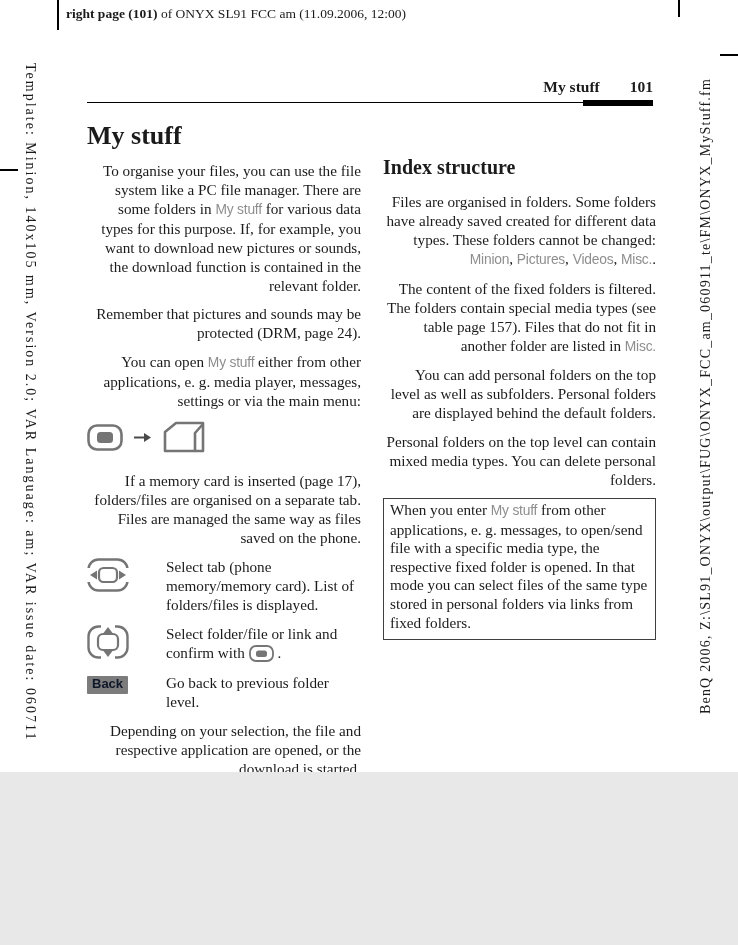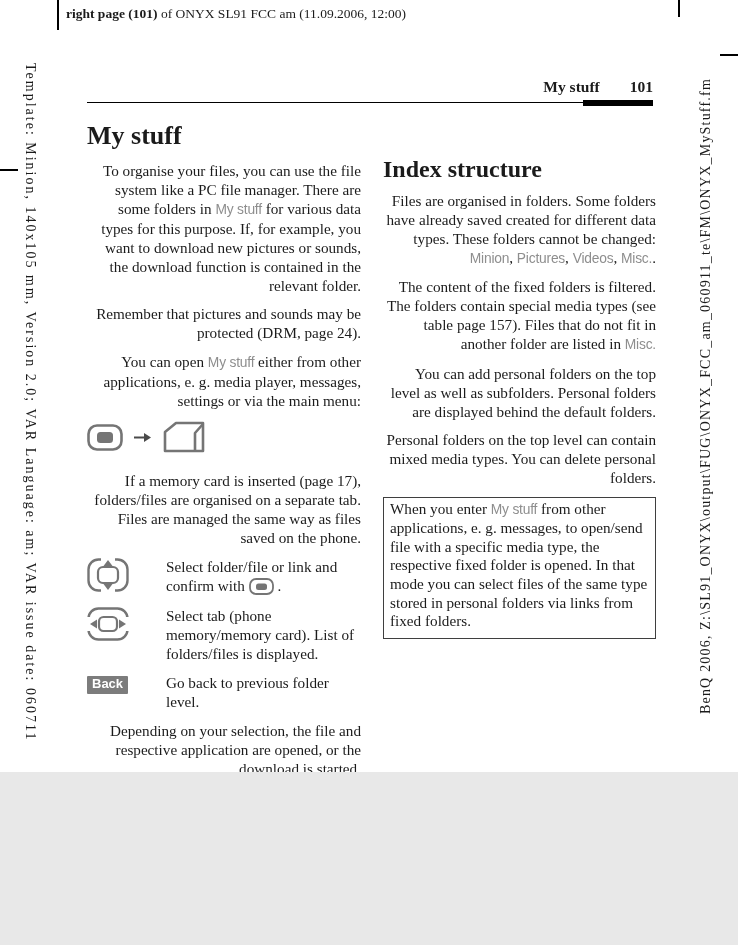--- a/index.html
+++ b/index.html
@@ -30,34 +30,34 @@
     position:absolute;left:87px;top:78px;width:566px;
     display:flex;justify-content:flex-end;align-items:baseline;gap:30px;
     font-weight:bold;font-size:15.5px;
     padding-bottom:6px;border-bottom:1.8px solid #000;
   }
   .rh-bar{position:absolute;right:0;bottom:-3.6px;width:70px;height:5.5px;background:#000;}
   
   .col-left{position:absolute;left:87px;top:122px;width:274px;}
   .col-right{position:absolute;left:383px;top:156px;width:273px;}
   h1.doc-title{font-size:26px;line-height:1.1;margin:0 0 10px 0;font-weight:bold;}
-  h2.doc-heading{font-size:24px;line-height:1.15;margin:0 0 7px 0;font-weight:bold;}
+  h2.doc-heading{font-size:20px;line-height:1.15;margin:0 0 13px 0;font-weight:bold;}
   .para{font-size:15.2px;line-height:19px;margin:0 0 9.5px 0;text-align:right;}
   .ui-term{
     font-family:"Liberation Sans",sans-serif;
     color:#8e8e8e;font-size:13.8px;letter-spacing:-0.2px;
   }
   
   .menu-path{display:flex;align-items:center;gap:9px;margin:4px 0 12px 0;}
   
   .instr{display:flex;align-items:flex-start;margin:0 0 10px 0;}
   .instr .key-cell{flex:0 0 79px;padding-top:1px;}
   .instr .desc{flex:1;font-size:15.2px;line-height:19px;}
   .softkey{
-    display:inline-block;background:#7c7c7c;color:#ffffff;
+    display:inline-block;background:#7c7c7c;color:#0f172a;
     font-family:"Liberation Sans",sans-serif;font-weight:bold;font-size:13px;
     padding:1px 5px 2px 5px;border-radius:1px;line-height:1.15;
   }
   .inline-key svg{vertical-align:-4px;}
   
   .note-box{
     border:1.6px solid #3f3f3f;padding:2px 6px 7px 6px;margin-top:4px;
     font-size:15.2px;line-height:18.6px;
   }
 </style>
@@ -108,44 +108,44 @@
             <path d="M4 32 L4 13 L15 4 L42 4 L42 32 Z" fill="none" stroke="#757575" stroke-width="2.6" stroke-linejoin="round"></path>
             <path d="M42 5 L34 14 L34 32" fill="none" stroke="#757575" stroke-width="2.6" stroke-linejoin="round"></path>
           </svg></span>
     </div>
 
     <p class="para">If a memory card is inserted (page 17), folders/files are organised on a separate tab. Files are managed the same way as files saved on the phone.</p>
 
     <div class="instr">
       <span class="key-cell"><svg width="42" height="34" viewBox="0 0 42 34">
             <rect x="1.5" y="1.5" width="39" height="31" rx="10" fill="none" stroke="#757575" stroke-width="2.4"></rect>
+            <rect x="0" y="10" width="10" height="14" fill="#fff"></rect>
+            <rect x="32" y="10" width="10" height="14" fill="#fff"></rect>
+            <rect x="12" y="10" width="18" height="14" rx="4.5" fill="none" stroke="#757575" stroke-width="2.2"></rect>
+            <polygon points="3,17 10,12.5 10,21.5" fill="#757575"></polygon>
+            <polygon points="39,17 32,12.5 32,21.5" fill="#757575"></polygon>
+          </svg></span>
+      <span class="desc">Select tab (phone memory/memory card). List of folders/files is displayed.</span>
+    </div>
+
+    <div class="instr">
+      <span class="key-cell"><svg width="42" height="34" viewBox="0 0 42 34">
+            <rect x="1.5" y="1.5" width="39" height="31" rx="10" fill="none" stroke="#757575" stroke-width="2.4"></rect>
             <rect x="14" y="0" width="14" height="9" fill="#fff"></rect>
             <rect x="14" y="25" width="14" height="9" fill="#fff"></rect>
             <rect x="11" y="9" width="20" height="16" rx="5" fill="none" stroke="#757575" stroke-width="2.2"></rect>
             <polygon points="21,2 16.5,8 25.5,8" fill="#757575"></polygon>
             <polygon points="21,32 16.5,26 25.5,26" fill="#757575"></polygon>
           </svg></span>
       <span class="desc"><span>Select folder/file or link and confirm with </span>
   <span class="inline-key"><svg width="25" height="17" viewBox="0 0 25 17">
               <rect x="1" y="1" width="23" height="15" rx="6" fill="none" stroke="#757575" stroke-width="1.8"></rect>
               <rect x="7" y="5.5" width="11" height="6.5" rx="2.5" fill="#757575"></rect>
             </svg></span>
 <span> .</span></span>
-    </div>
-
-    <div class="instr">
-      <span class="key-cell"><svg width="42" height="34" viewBox="0 0 42 34">
-            <rect x="1.5" y="1.5" width="39" height="31" rx="10" fill="none" stroke="#757575" stroke-width="2.4"></rect>
-            <rect x="0" y="10" width="10" height="14" fill="#fff"></rect>
-            <rect x="32" y="10" width="10" height="14" fill="#fff"></rect>
-            <rect x="12" y="10" width="18" height="14" rx="4.5" fill="none" stroke="#757575" stroke-width="2.2"></rect>
-            <polygon points="3,17 10,12.5 10,21.5" fill="#757575"></polygon>
-            <polygon points="39,17 32,12.5 32,21.5" fill="#757575"></polygon>
-          </svg></span>
-      <span class="desc">Select tab (phone memory/memory card). List of folders/files is displayed.</span>
     </div>
 
     <div class="instr">
       <span class="key-cell"><span class="softkey">Back</span></span>
       <span class="desc">Go back to previous folder level.</span>
     </div>
 
     <p class="para">Depending on your selection, the file and respective application are opened, or the download is started.</p>
   </div>
 

